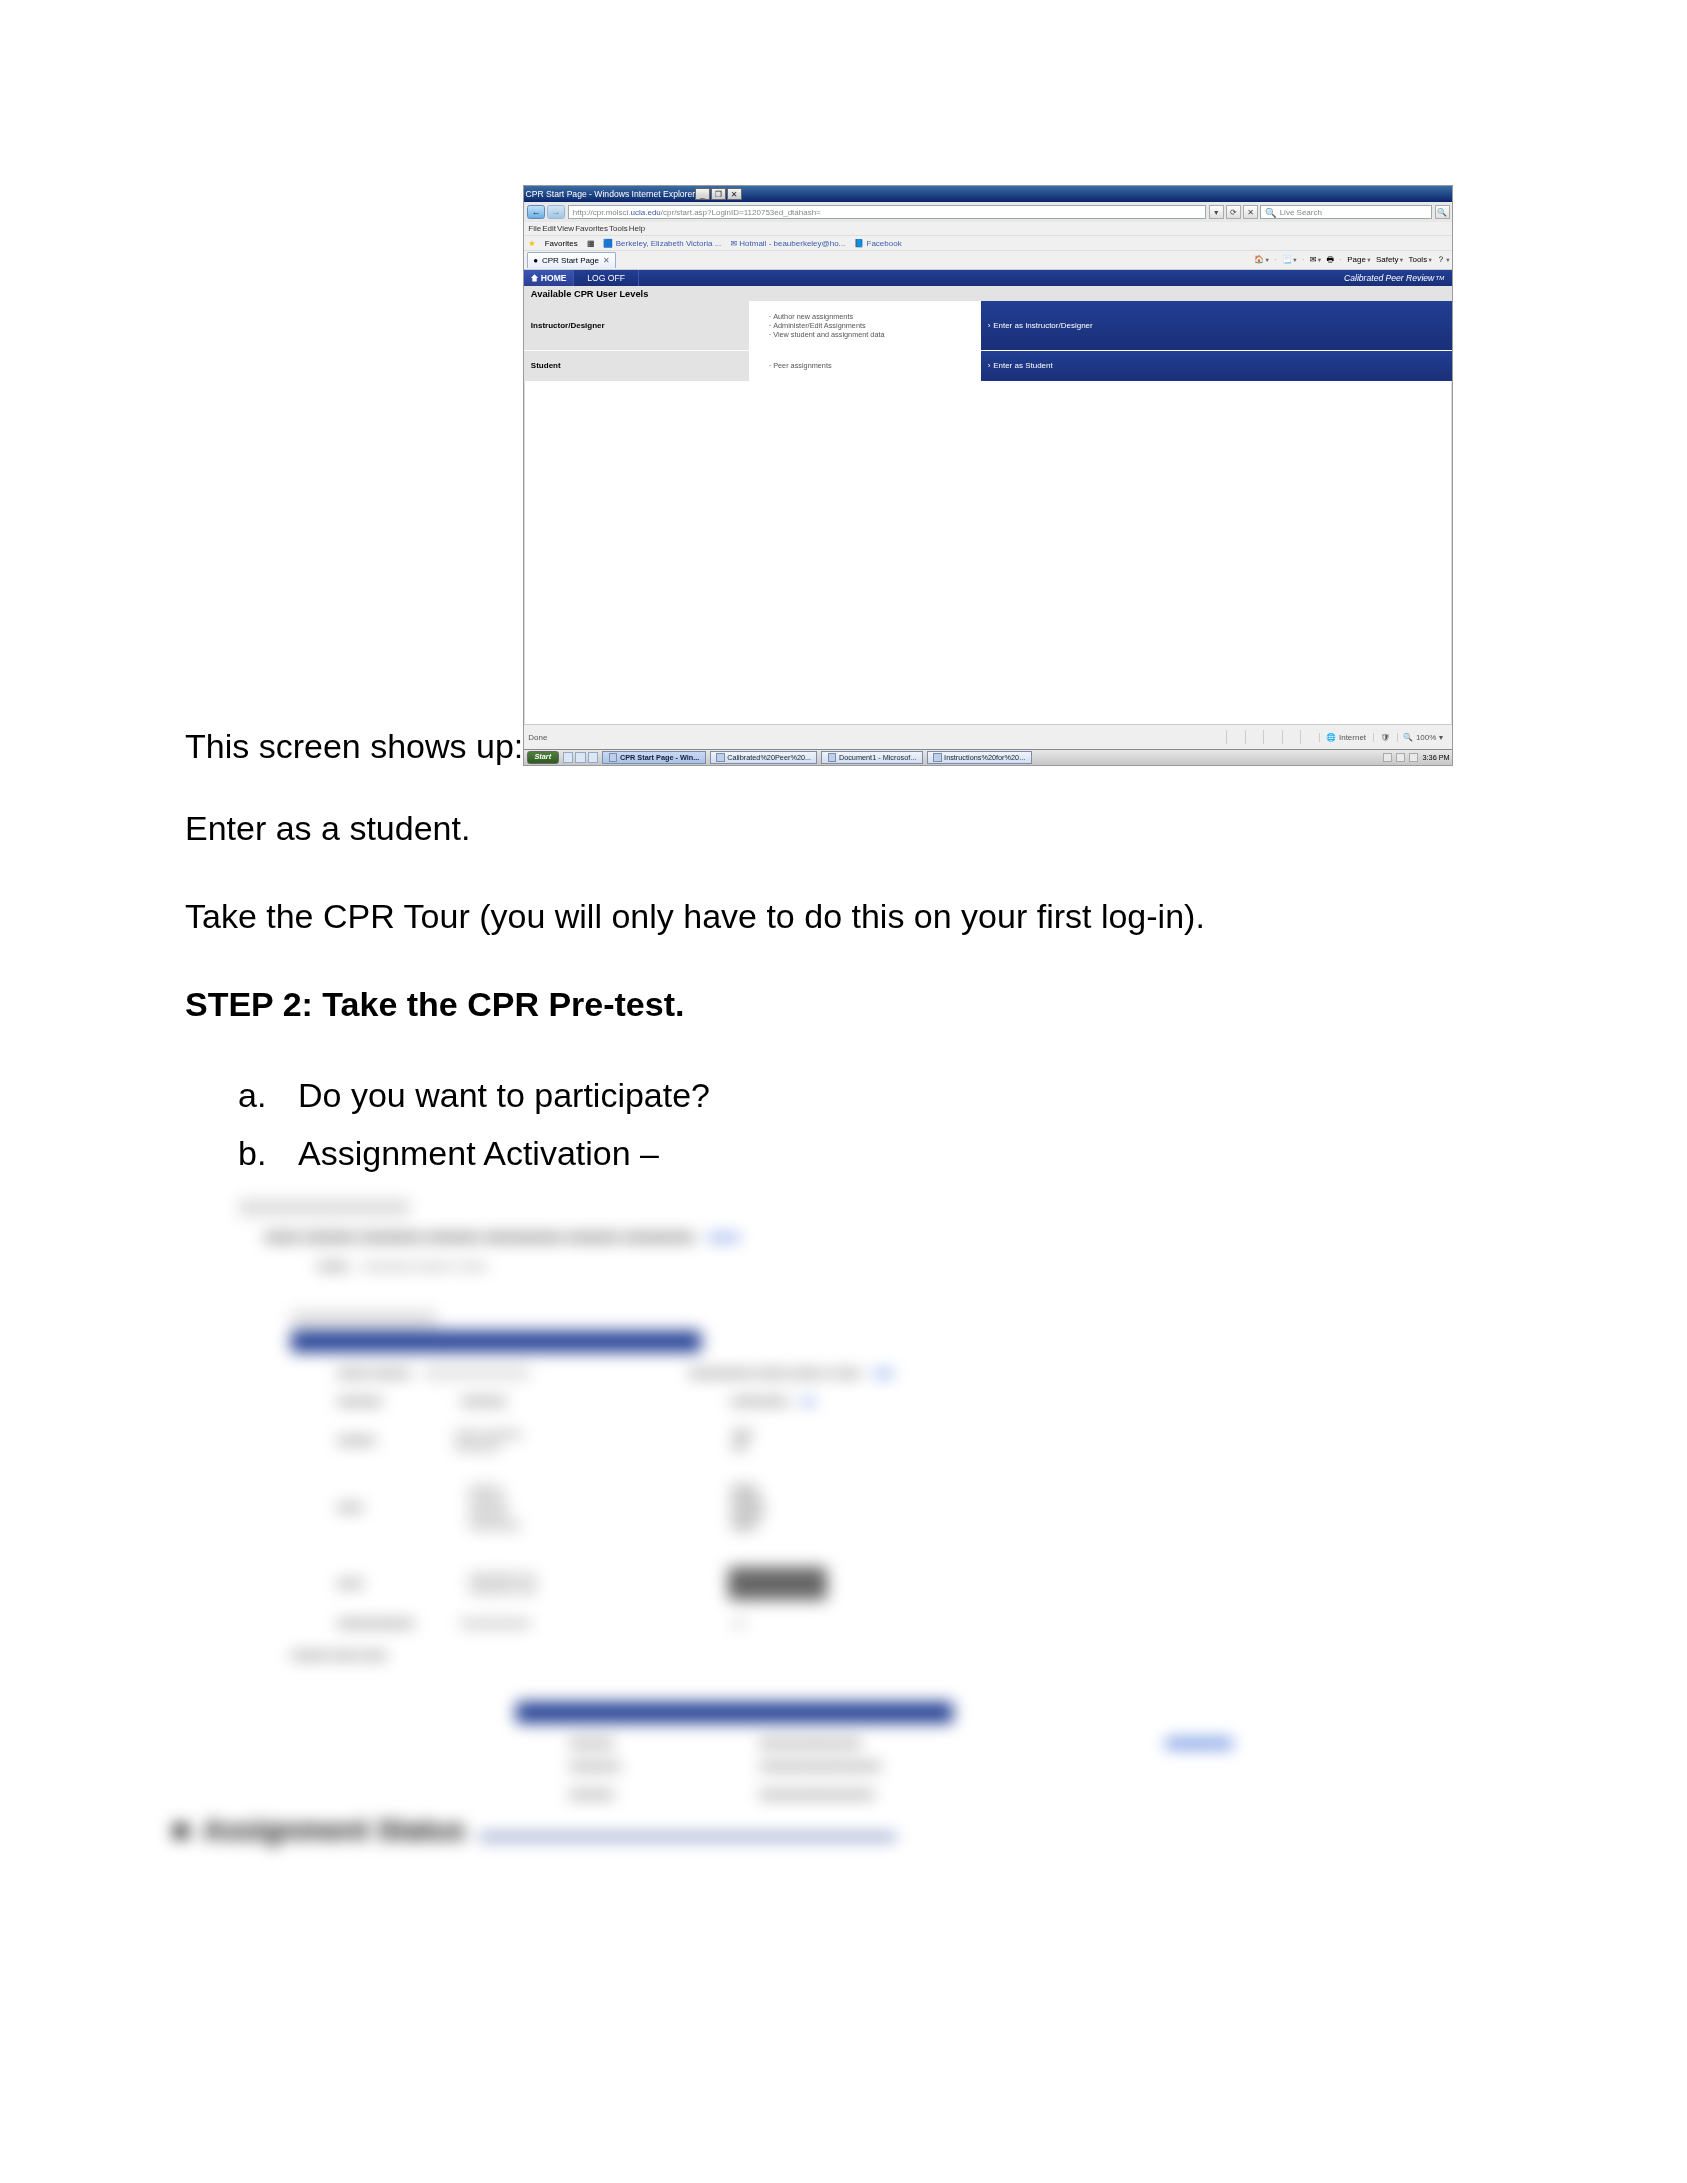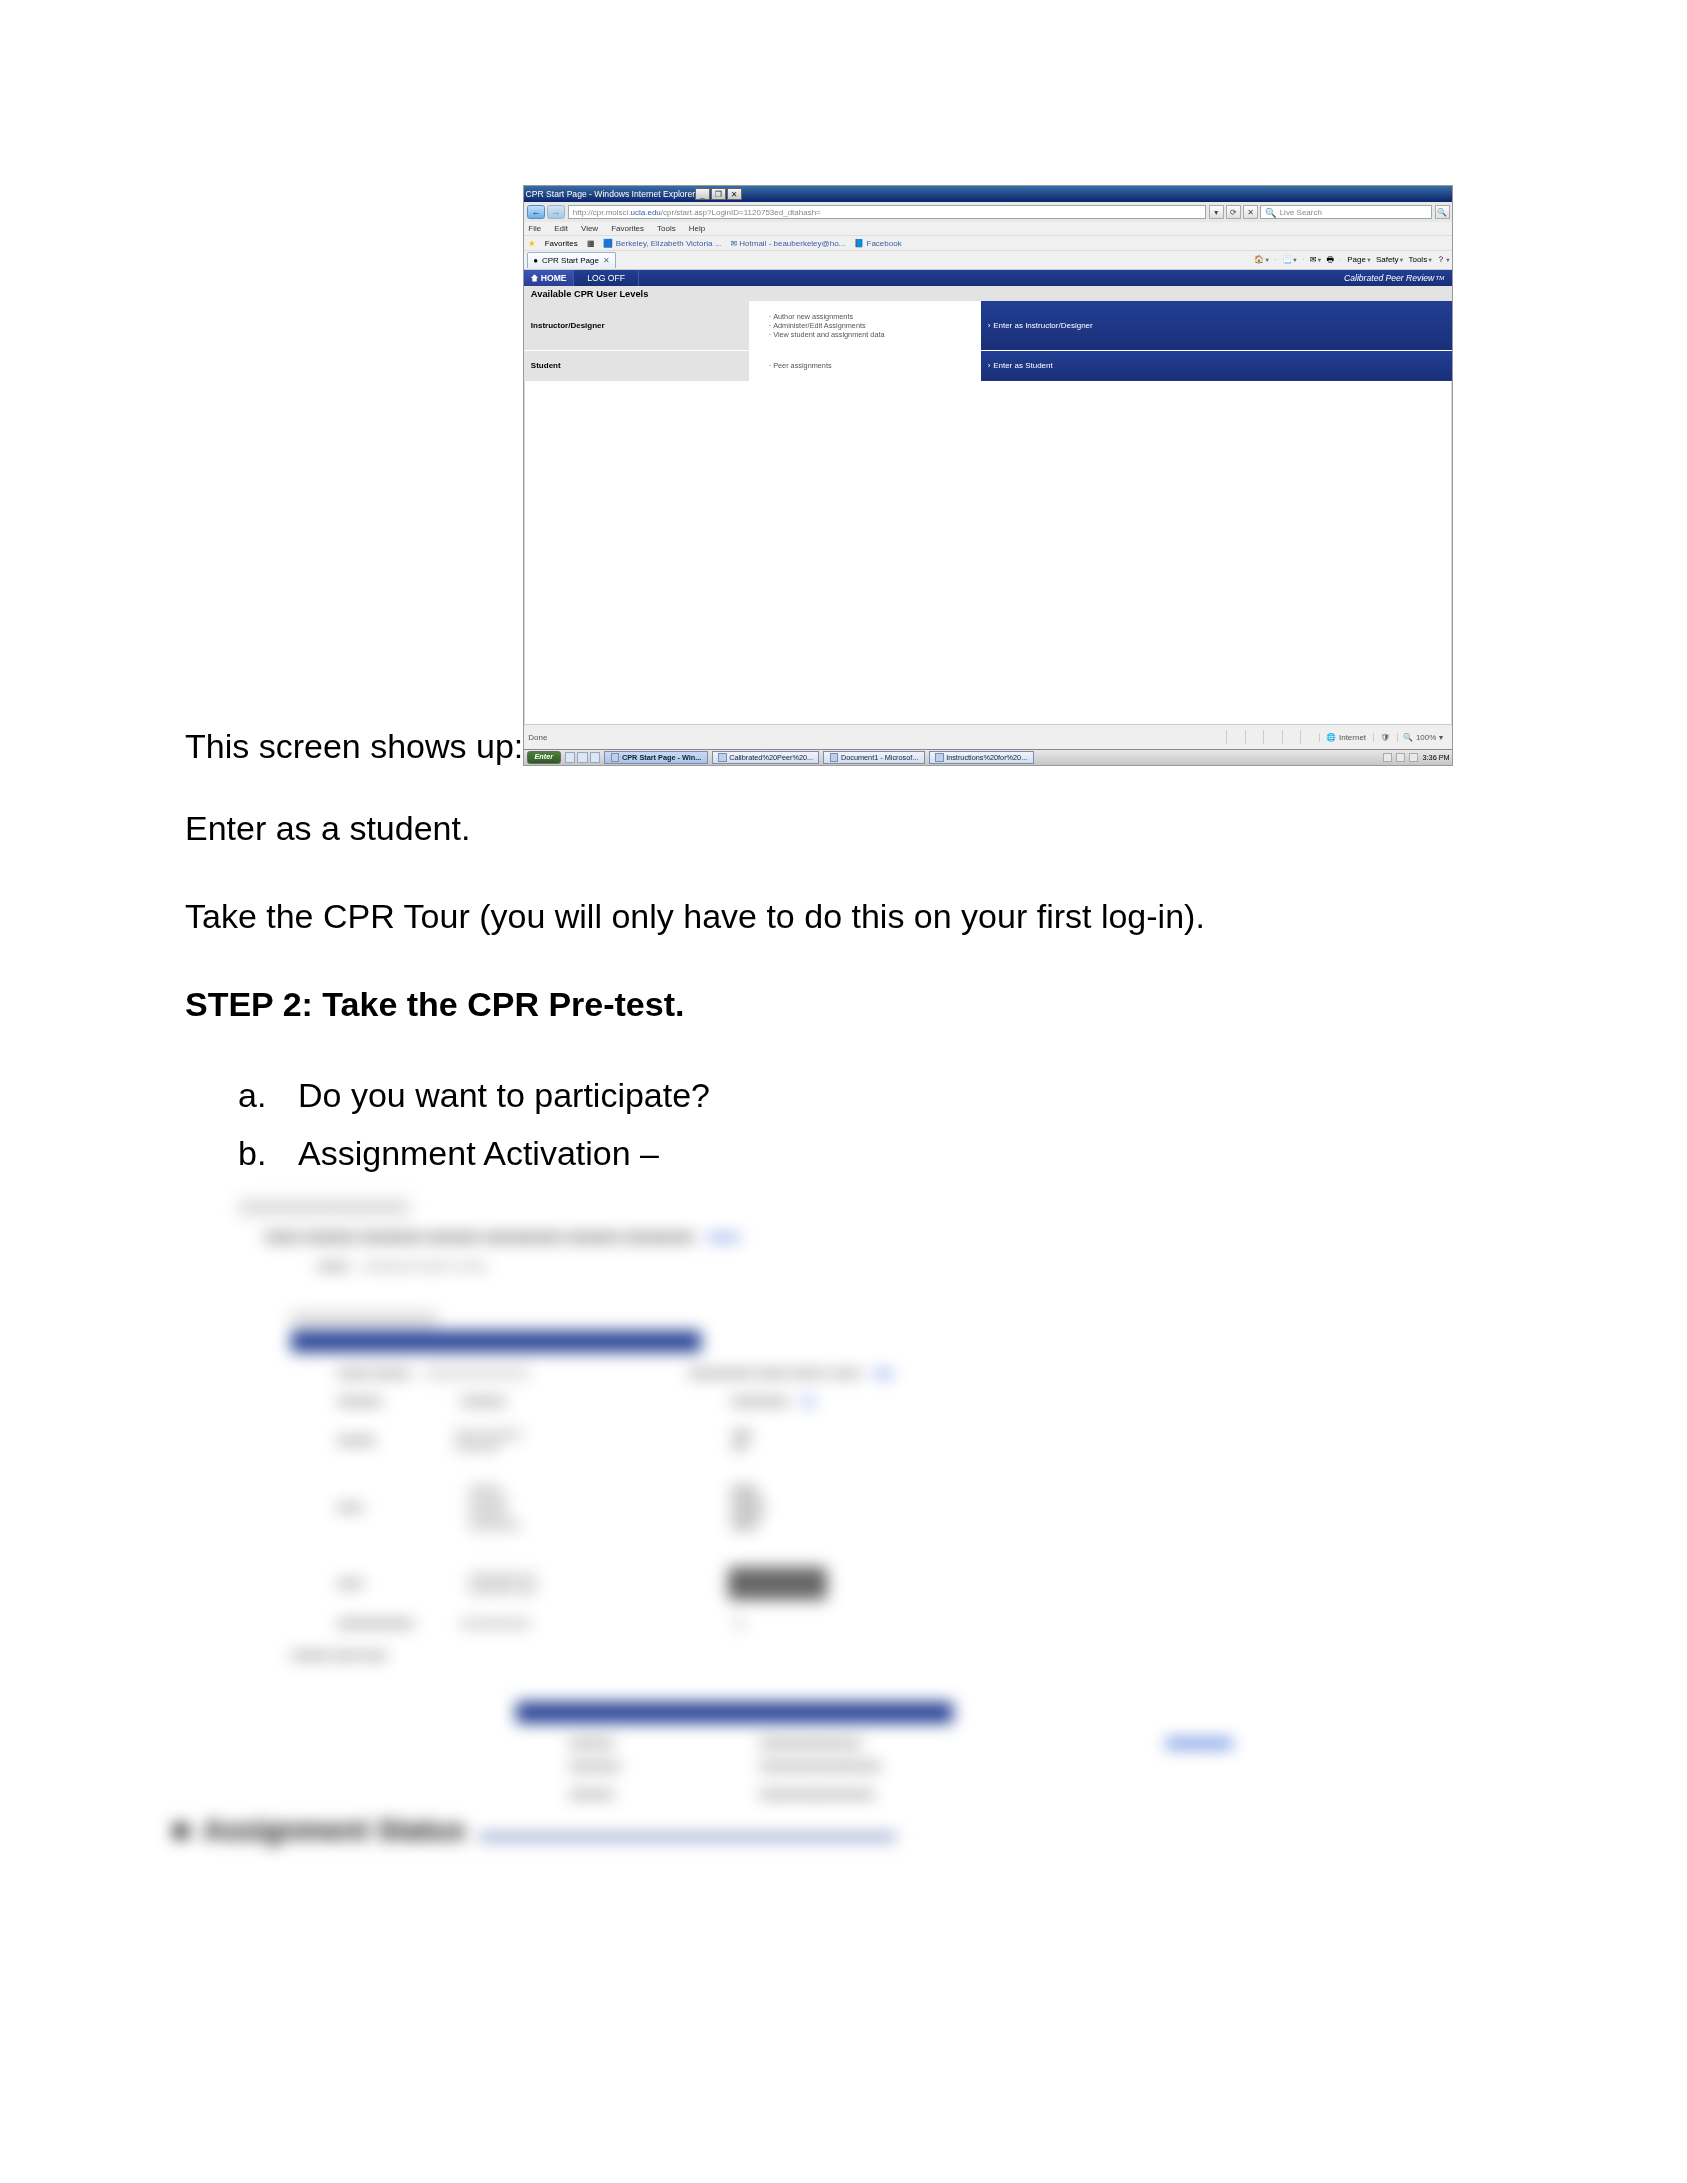--- a/index.html
+++ b/index.html
@@ -24,21 +24,21 @@
   .winbtn{width:14.6px;height:12px;background:linear-gradient(#f5f5f5,#c9c9c9);border:0.7px solid #666;display:flex;align-items:center;justify-content:center;font-size:8px;color:#222}
   .addr-bar{height:20px;background:#e8e8e8;display:flex;align-items:center;gap:2.6px;padding:1.3px 2.6px}
   .addr-btns{display:flex;align-items:center;gap:1.3px}
   .abtn{width:18.5px;height:14.6px;border-radius:2.6px;background:linear-gradient(#bfe0ff,#6faee0);border:0.7px solid #5a8cc0;display:flex;align-items:center;justify-content:center;color:#0b3a66;font-weight:bold;font-size:9.3px}
   .url-box{flex:1;height:14.6px;background:#fff;border:0.7px solid #9aa;display:flex;align-items:center;padding:0 4px;color:#888;font-size:8px}
   .url-host{color:#3b5caa}
   .sbtn{height:14.6px;min-width:14.6px;border:0.7px solid #aaa;background:linear-gradient(#fdfdfd,#e0e0e0);display:flex;align-items:center;justify-content:center;font-size:8px;color:#444;padding:0 1.3px}
   .searchbox{height:14.6px;width:172px;background:#fff;border:0.7px solid #9aa;display:flex;align-items:center;padding:0 4px}
   .searchbox .mag{color:#e4a200;margin-right:2.6px}
   .searchbox span.txt{color:#888;font-size:8px}
-  .menubar{height:13.2px;background:#f0f0f0;color:#333;display:flex;align-items:center;gap:13px;padding-left:4px;font-size:8px}
+  .menubar{height:13.2px;background:#f0f0f0;color:#333;display:flex;align-items:center;gap:1px;padding-left:4px;font-size:8px}
   .favbar{height:16px;background:#f0f0f0;border-top:0.7px solid #ddd;border-bottom:0.7px solid #ddd;display:flex;align-items:center;gap:9.3px;padding:0 4px;font-size:8px}
   .favbar .star{color:#f3c200}
   .favlink{color:#3b5caa;display:flex;align-items:center;gap:2px}
   .tabbar{height:18.5px;background:#f0f0f0;display:flex;align-items:center;justify-content:space-between;padding:0 2.6px;border-bottom:0.7px solid #ccc}
   .tabset{display:flex;align-items:flex-end}
   .tab{height:16px;border:0.7px solid #9caecb;border-bottom:none;background:linear-gradient(#fff,#e6eefc);display:flex;align-items:center;gap:4px;padding:0 5.3px;font-size:8px;border-radius:2px 2px 0 0}
   .tab .x{color:#666}
   .page-tools{display:flex;align-items:center;gap:5.3px;font-size:8px}
   .page-tools .sep{color:#aaa}
   .page-tools .tool{display:flex;align-items:center;gap:1.3px}
@@ -266,21 +266,21 @@
               <span>🛡</span>
             </div>
             <div class="zoom">
               🔍 <span>100%</span> <span>▾</span>
             </div>
           </div>
         </div>
 
         <div class="taskbar">
           <div class="taskbar-left">
-            <div class="start">Enter</div>
+            <div class="start">Start</div>
             <div class="ql">
                 <i></i>
                 <i></i>
                 <i></i>
               </div>
             <div class="taskbtn active">
                 <i></i>
                 <span>CPR Start Page - Win...</span>
               </div>
             <div class="taskbtn">

